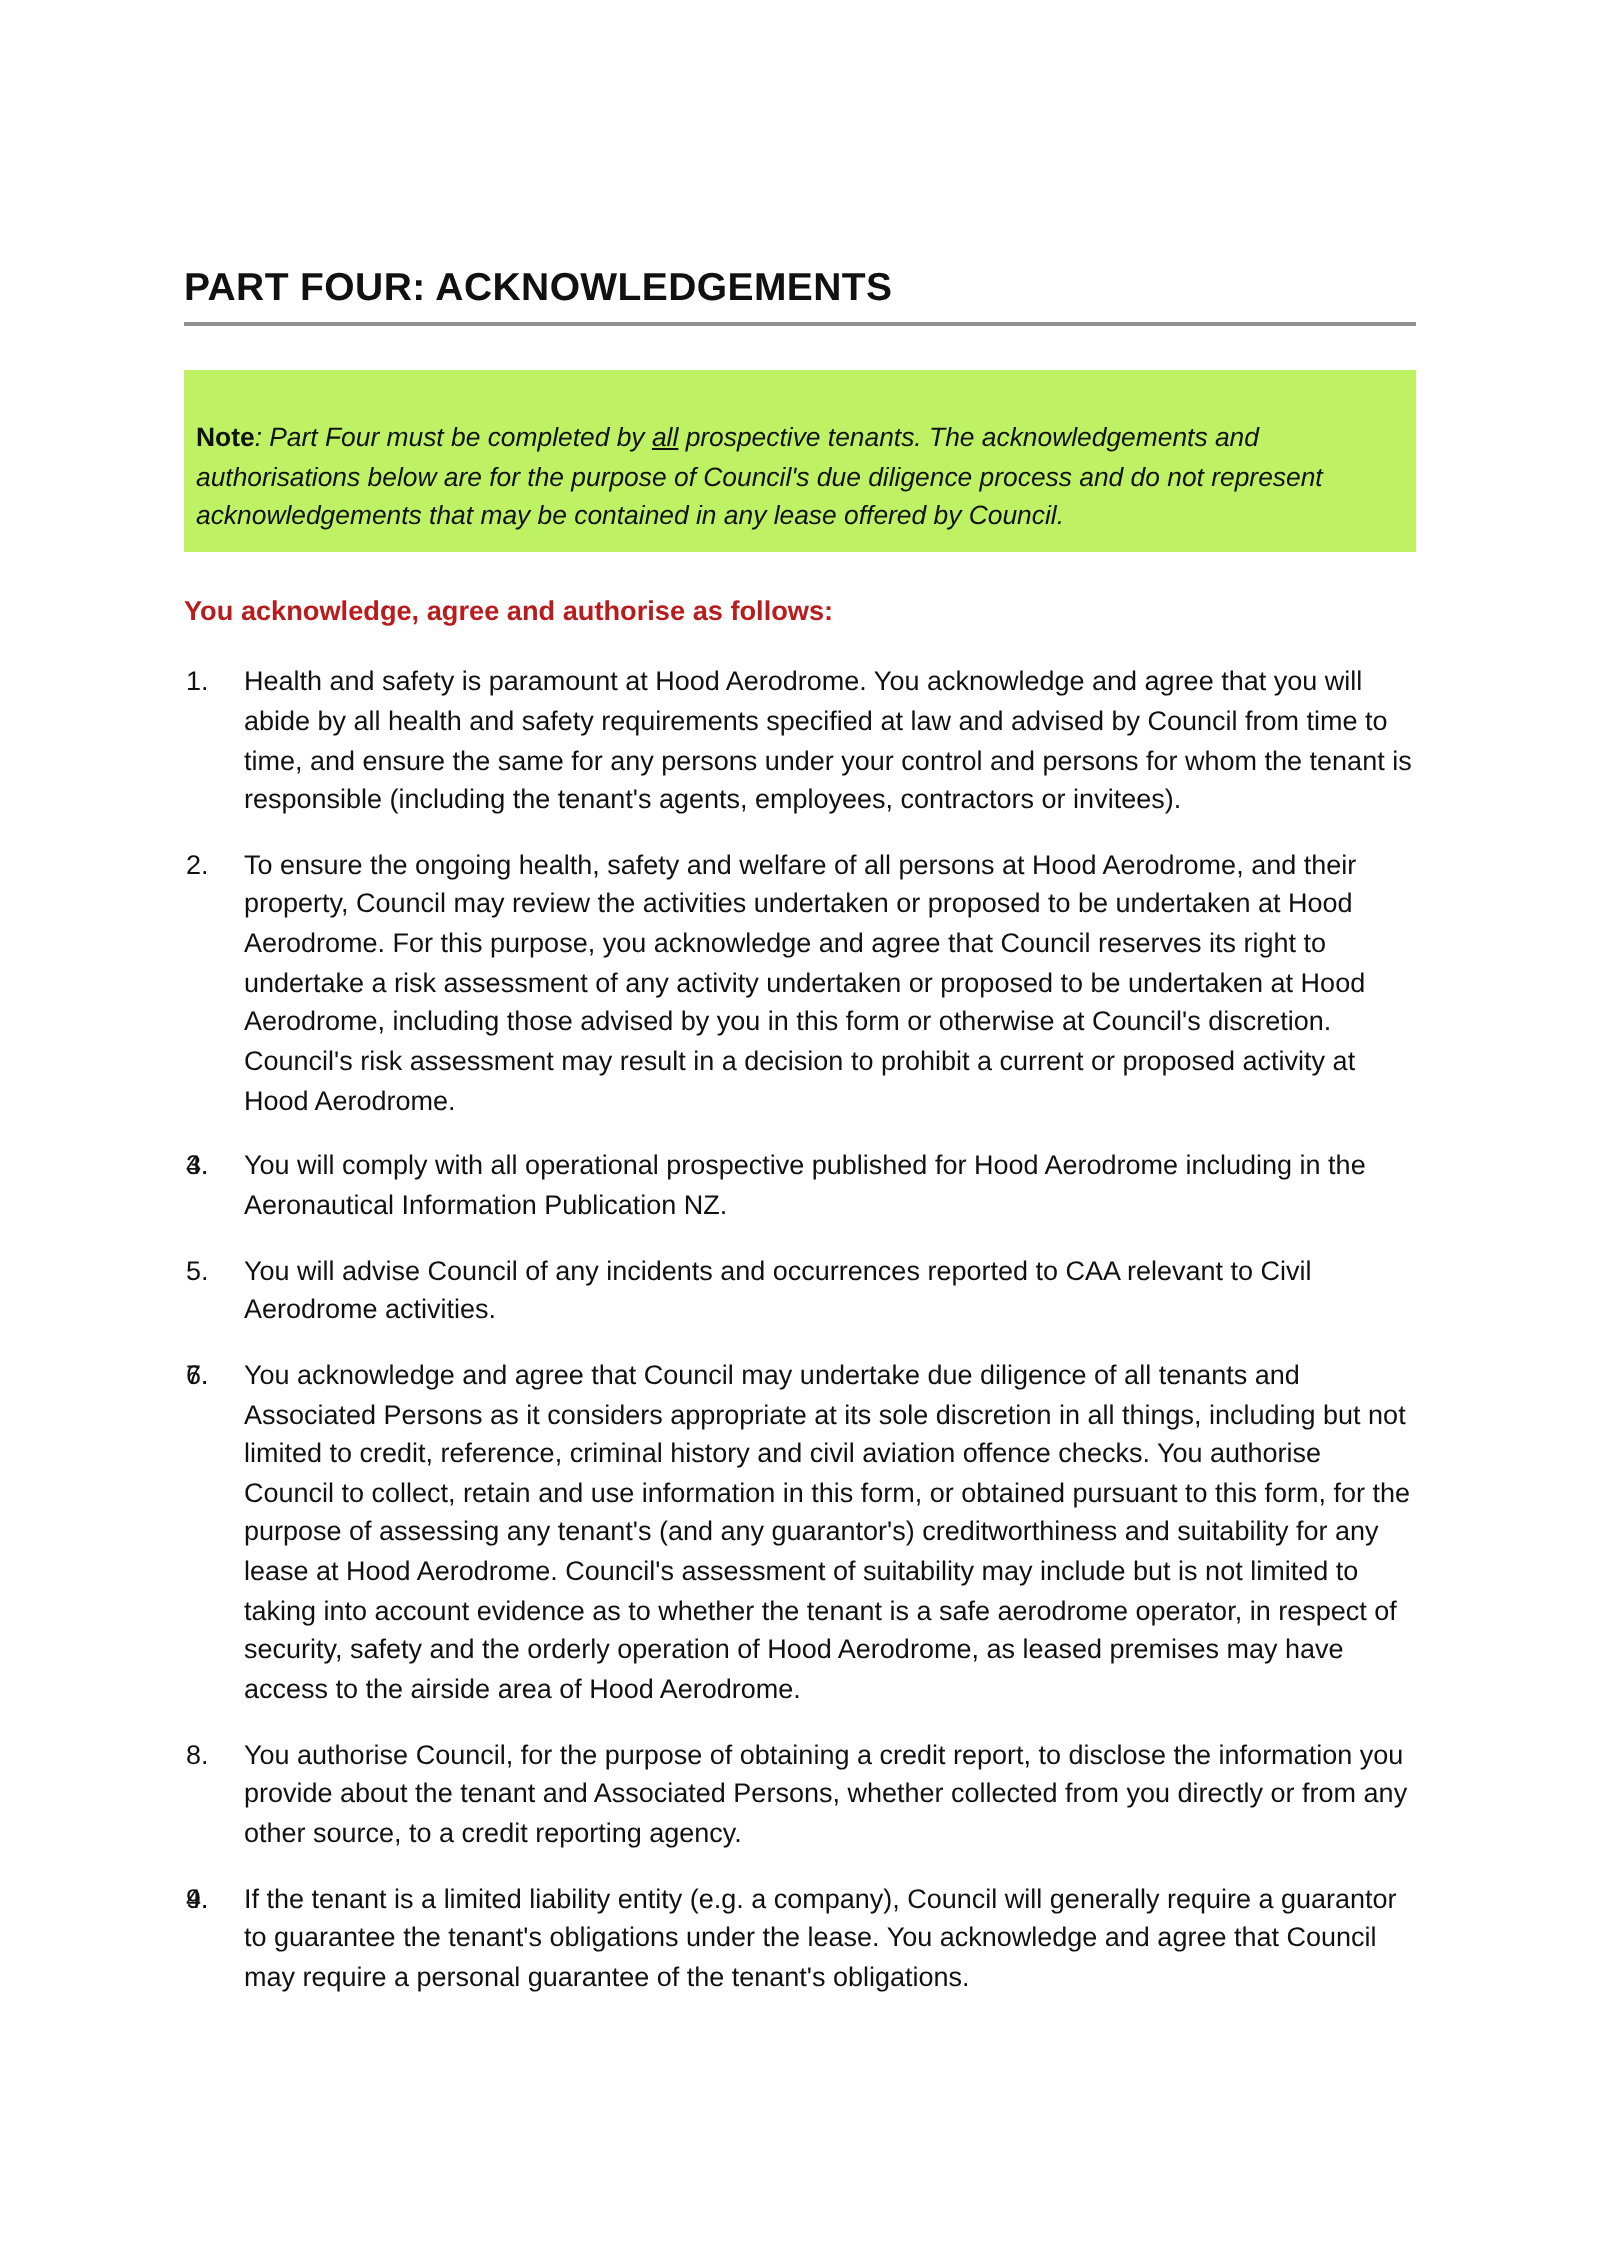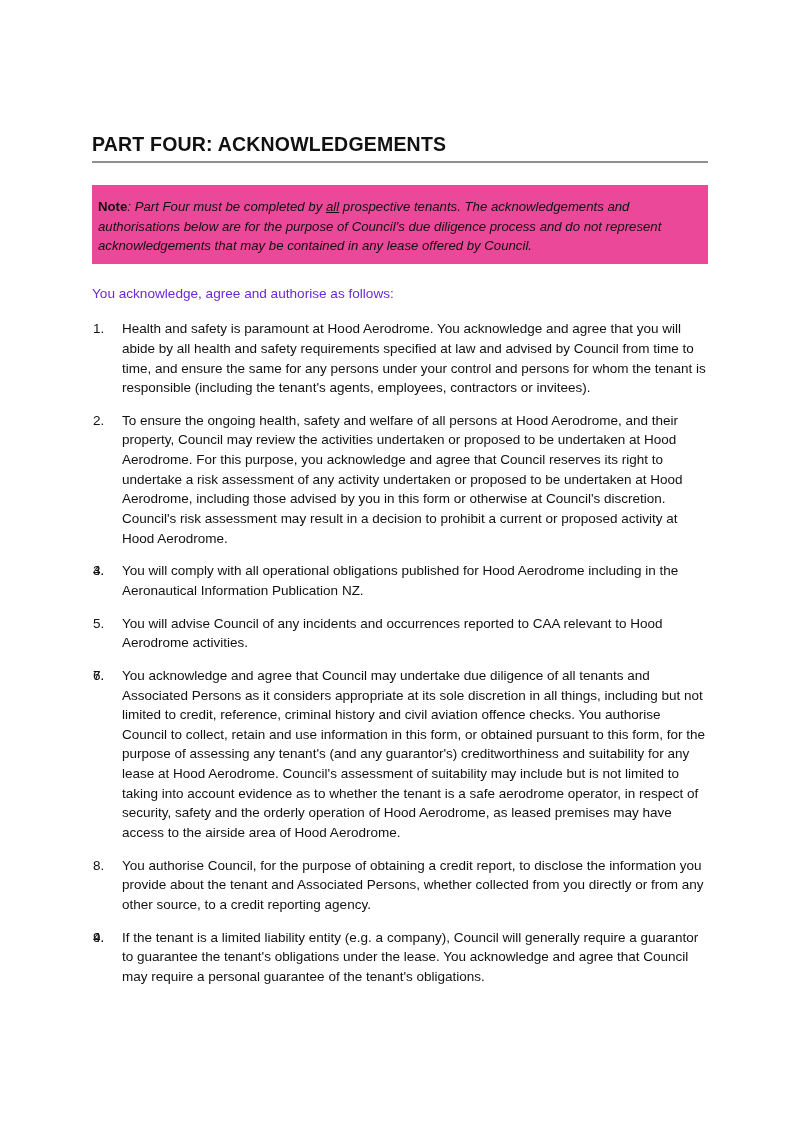--- a/index.html
+++ b/index.html
@@ -43,43 +43,43 @@
   }
   .heading-rule {
     width: 616px;
     height: 2px;
     background: #8f8f8f;
     margin: 0 0 22px 0;
   }
 
   
   .note-box {
-    background: #ec4899;
+    background: #bef264;
     width: 616px;
     box-sizing: border-box;
-    padding: 12px 10px 9px 6px;
+    padding: 24px 10px 9px 6px;
     font-size: 13.2px;
     font-style: italic;
     line-height: 1.46;
     color: #111111;
     margin-bottom: 20px;
   }
   .note-box .note-label {
     font-weight: bold;
     font-style: normal;
   }
   .note-box .underlined {
     text-decoration: underline;
   }
 
   
   .lead-in {
     font-size: 13.6px;
-    font-weight: normal;
-    color: #6d28d9;
+    font-weight: bold;
+    color: #b91c1c;
     margin: 0 0 16px 0;
     line-height: 1.4;
   }
 
   
   .ack-list {
     margin: 0;
     padding: 0;
     list-style: none;
   }
@@ -157,26 +157,26 @@
         <span class="ack-num">2.</span>
         <span class="ack-text">To ensure the ongoing health, safety and welfare of all persons at Hood Aerodrome, and their property, Council may review the activities undertaken or proposed to be undertaken at Hood Aerodrome. For this purpose, you acknowledge and agree that Council reserves its right to undertake a risk assessment of any activity undertaken or proposed to be undertaken at Hood Aerodrome, including those advised by you in this form or otherwise at Council's discretion. Council's risk assessment may result in a decision to prohibit a current or proposed activity at Hood Aerodrome.</span>
       </li>
 
       <li class="ack-item">
         <span class="ack-num">3.</span>
       </li>
 
       <li class="ack-item">
         <span class="ack-num">4.</span>
-        <span class="ack-text">You will comply with all operational obligations published for Hood Aerodrome including in the Aeronautical Information Publication NZ.</span>
+        <span class="ack-text">You will comply with all operational prospective published for Hood Aerodrome including in the Aeronautical Information Publication NZ.</span>
       </li>
 
       <li class="ack-item">
         <span class="ack-num">5.</span>
-        <span class="ack-text">You will advise Council of any incidents and occurrences reported to CAA relevant to Hood Aerodrome activities.</span>
+        <span class="ack-text">You will advise Council of any incidents and occurrences reported to CAA relevant to Civil Aerodrome activities.</span>
       </li>
 
       <li class="ack-item">
         <span class="ack-num">6.</span>
       </li>
 
       <li class="ack-item">
         <span class="ack-num">7.</span>
         <span class="ack-text">You acknowledge and agree that Council may undertake due diligence of all tenants and Associated Persons as it considers appropriate at its sole discretion in all things, including but not limited to credit, reference, criminal history and civil aviation offence checks. You authorise Council to collect, retain and use information in this form, or obtained pursuant to this form, for the purpose of assessing any tenant's (and any guarantor's) creditworthiness and suitability for any lease at Hood Aerodrome. Council's assessment of suitability may include but is not limited to taking into account evidence as to whether the tenant is a safe aerodrome operator, in respect of security, safety and the orderly operation of Hood Aerodrome, as leased premises may have access to the airside area of Hood Aerodrome.</span>
       </li>

